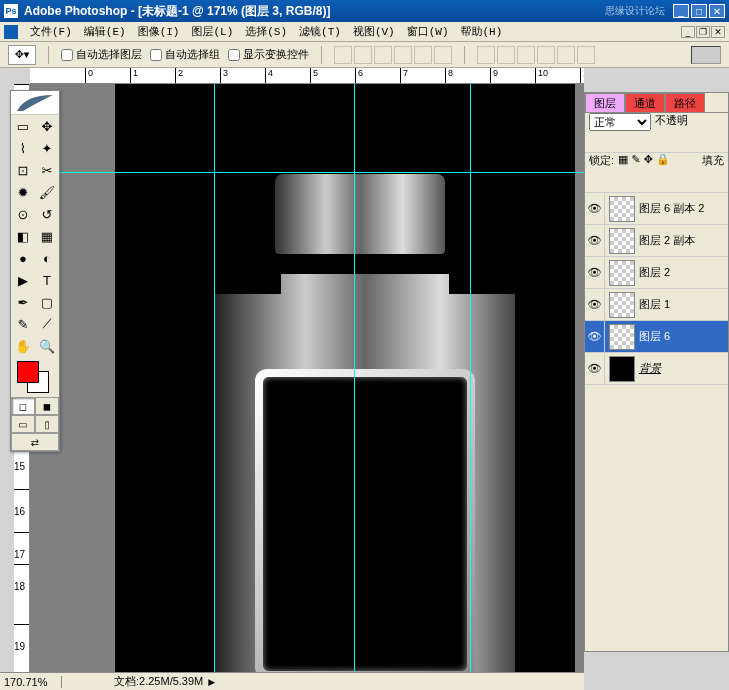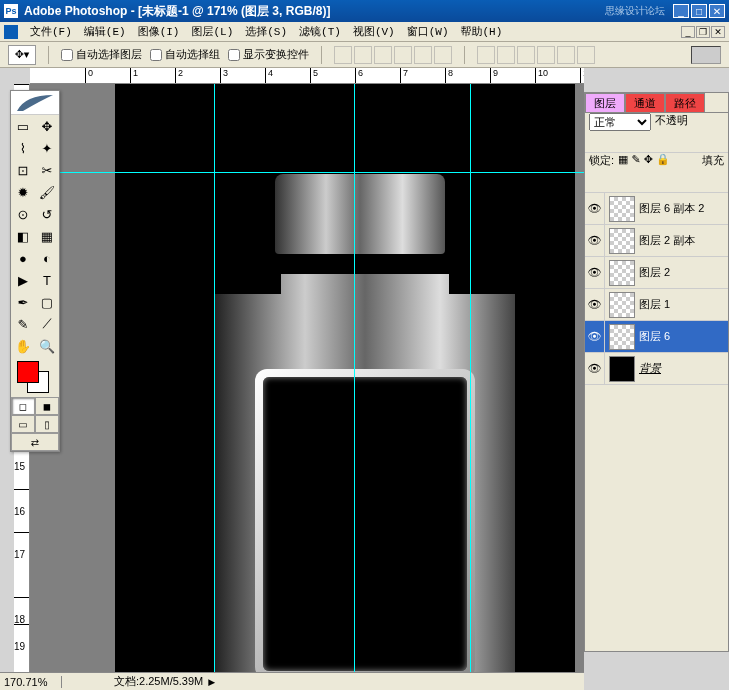--- a/index.html
+++ b/index.html
@@ -176,21 +176,21 @@
   <span class="tick" style="top:45px">8</span>
   <span class="tick" style="top:90px">9</span>
   <span class="tick" style="top:135px">10</span>
   <span class="tick" style="top:180px">11</span>
   <span class="tick" style="top:225px">12</span>
   <span class="tick" style="top:270px">13</span>
   <span class="tick" style="top:315px">14</span>
   <span class="tick" style="top:360px">15</span>
   <span class="tick" style="top:405px">16</span>
   <span class="tick" style="top:448px">17</span>
-  <span class="tick" style="top:513px">18</span>
+  <span class="tick" style="top:480px">18</span>
   <span class="tick" style="top:540px">19</span>
 </div>
 
 <div class="canvas-area">
   <div class="canvas">
     <div class="bottle-cap"></div>
     <div class="bottle-shoulder"></div>
     <div class="bottle-body"></div>
     <div class="bottle-window-outer">
       <div class="bottle-window-inner"></div>

